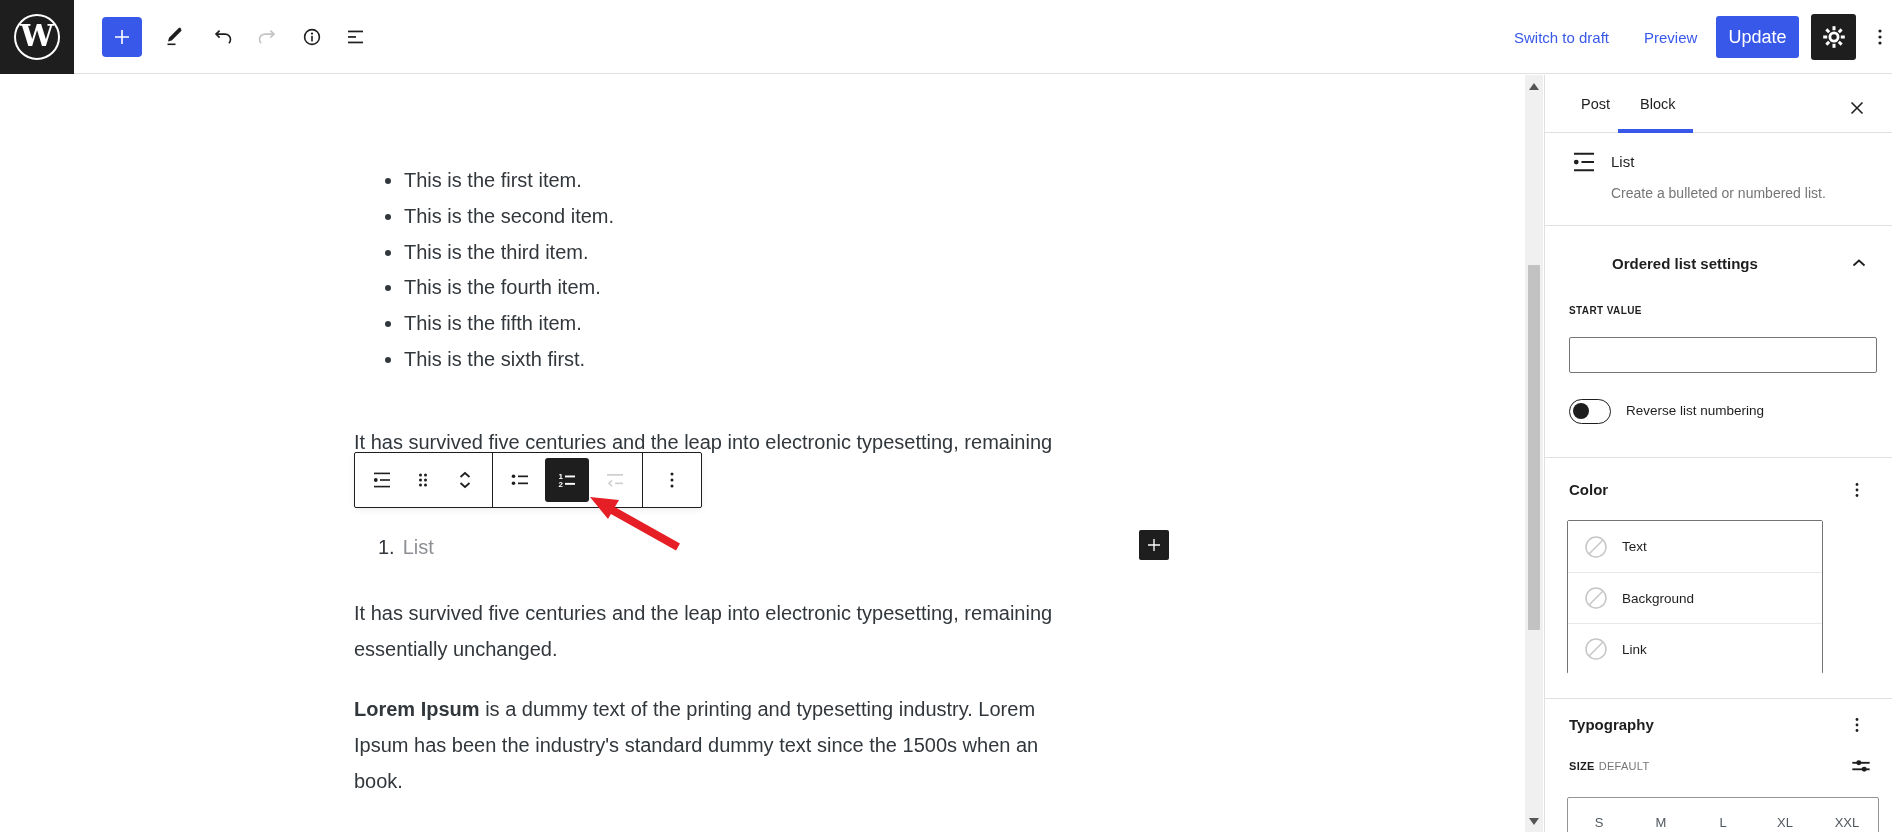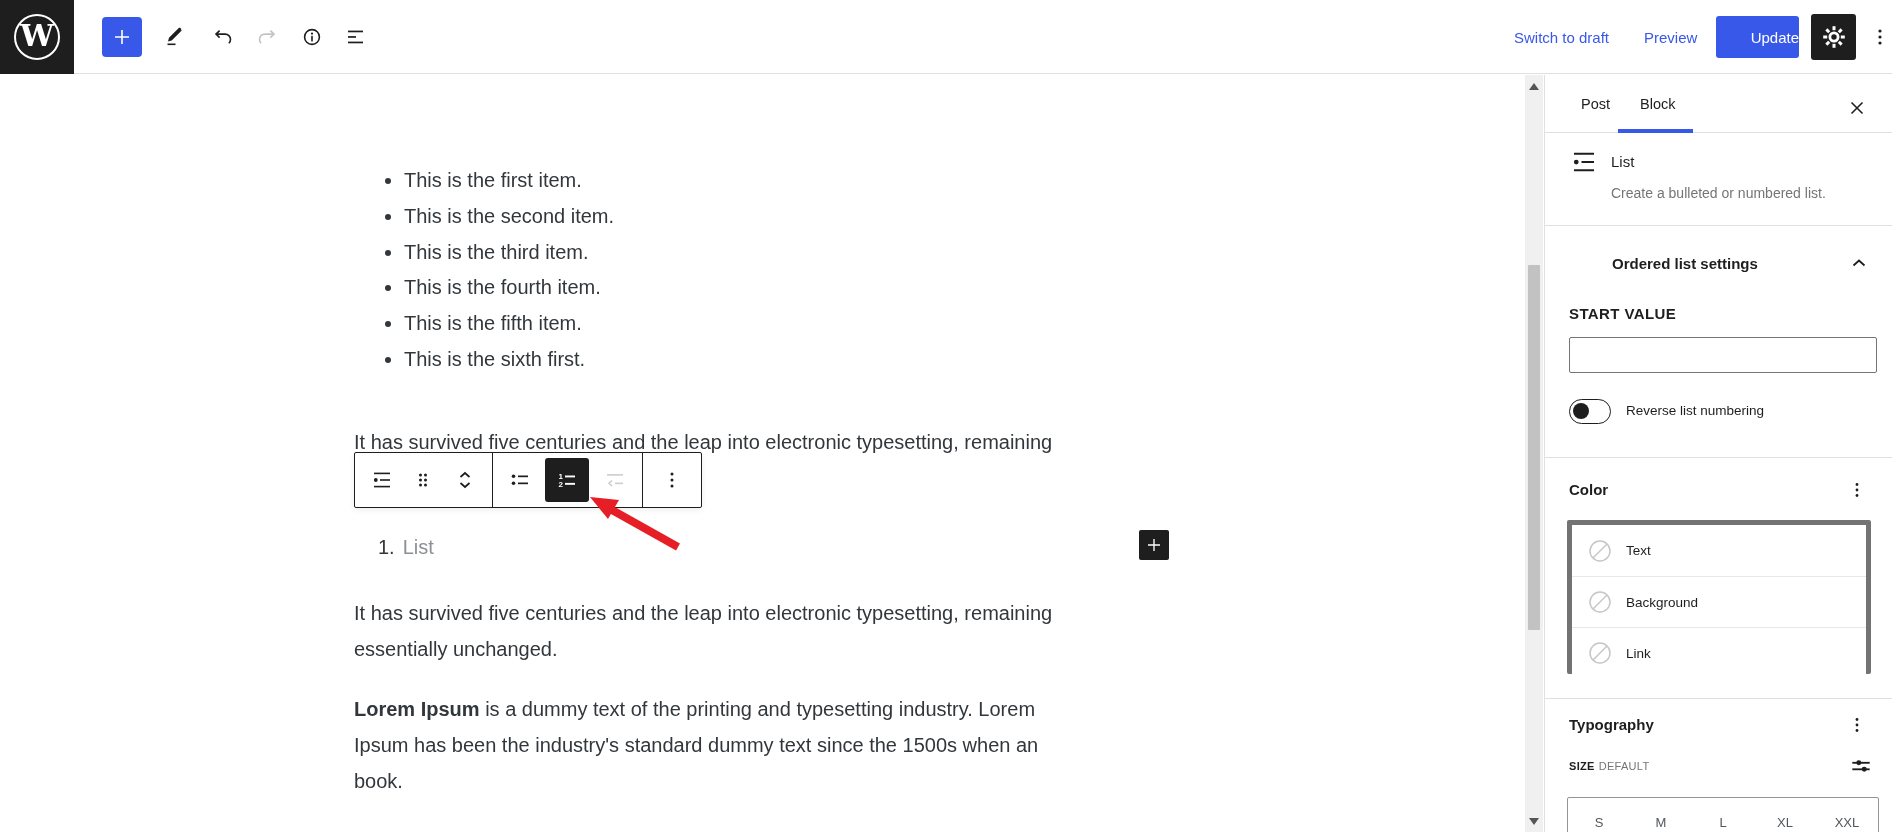--- a/index.html
+++ b/index.html
@@ -11,21 +11,21 @@
   .topbar { position:absolute; left:0; top:0; width:1892px; height:74px; background:#fff; border-bottom:1px solid #e0e0e0; z-index:30; }
   .logo-box { position:absolute; left:0; top:0; width:74px; height:74px; background:#1e1e1e; display:flex; align-items:center; justify-content:center; }
   .wp-ring { width:46px; height:46px; border:2.5px solid #fff; border-radius:50%; display:flex; align-items:center; justify-content:center; }
   .wp-w { font-family:"DejaVu Serif", serif; color:#fff; font-size:30px; font-weight:bold; line-height:1; margin-top:-2px; }
   .tb-btn { position:absolute; display:flex; align-items:center; justify-content:center; background:none; border:none; cursor:pointer; }
   .plus-btn { left:102px; top:17px; width:40px; height:40px; background:#3858e9; border-radius:4px; }
   .plus-btn svg { display:block; }
   .icon24 { width:24px; height:24px; display:block; }
   .tb-ic { top:25px; width:24px; height:24px; }
   .tb-link { position:absolute; top:0; height:74px; display:flex; align-items:center; color:#3858e9; font-size:15px; text-decoration:none; cursor:pointer; background:none; border:none; }
-  .update-btn { position:absolute; left:1716px; top:16px; width:83px; height:42px; background:#3858e9; color:#fff; font-size:15px; border:none; border-radius:3px; cursor:pointer; font-family:"Liberation Sans",sans-serif;text-align:right; }
+  .update-btn { position:absolute; left:1716px; top:16px; width:83px; height:42px; background:#3858e9; color:#fff; font-size:18px; border:none; border-radius:3px; cursor:pointer; font-family:"Liberation Sans",sans-serif; }
   .gear-btn { position:absolute; left:1811px; top:14px; width:45px; height:46px; background:#1e1e1e; border:none; border-radius:3px; display:flex; align-items:center; justify-content:center; cursor:pointer; }
   .top-kebab { position:absolute; left:1868px; top:25px; width:24px; height:24px; }
 
   
   .canvas { position:absolute; left:0; top:75px; width:1525px; height:757px; background:#fff; overflow:hidden; }
   .edit-text { color:#32373c; font-size:20px; white-space:nowrap; }
   ul.bullets { position:absolute; left:370px; top:88px; list-style:disc; padding-left:34px; }
   ul.bullets li { font-size:20px; line-height:35.8px; color:#32373c; }
   .p-above { position:absolute; left:354px; top:353px; line-height:28px; }
   .p-two { position:absolute; left:354px; top:521px; line-height:35.5px; }
@@ -66,27 +66,27 @@
   .blk-card-icon { position:absolute; left:24px; top:72px; }
   .blk-card-title { position:absolute; left:66px; top:78px; font-size:15px; font-weight:500; }
   .blk-card-desc { position:absolute; left:66px; top:110px; font-size:14px; color:#757575; }
 
   .sep { position:absolute; left:0; width:100%; height:1px; background:#e0e0e0; }
 
   .panel-title { position:absolute; left:24px; font-size:15px; font-weight:600; color:#1e1e1e; }
   .panel-chevron { position:absolute; left:302px; width:24px; height:24px; background:none; border:none; cursor:pointer; }
   .panel-kebab { position:absolute; left:300px; width:24px; height:24px; background:none; border:none; cursor:pointer; }
 
-  .ctl-label { position:absolute; left:24px; font-size:15px; font-weight:600; letter-spacing:.4px; color:#1e1e1e; }
+  .ctl-label { position:absolute; left:24px; font-size:10px; font-weight:600; letter-spacing:.4px; color:#1e1e1e; }
   .start-input { position:absolute; left:24px; top:262px; width:308px; height:36px; border:1px solid #757575; border-radius:2px; font-size:14px; padding:0 10px; font-family:"Liberation Sans",sans-serif; }
   .toggle { position:absolute; left:24px; top:324px; width:42px; height:25px; border:1.5px solid #1e1e1e; border-radius:13px; background:#fff; cursor:pointer; }
   .toggle .knob { position:absolute; left:3px; top:3px; width:16px; height:16px; border-radius:50%; background:#1e1e1e; }
   .toggle-label { position:absolute; left:81px; top:328px; font-size:13.5px; color:#1e1e1e; }
 
-  .color-card { position:absolute; left:22px; top:445px; width:304px; height:154px; border:5px solid #737373; border-radius:2px; }
+  .color-card { position:absolute; left:22px; top:445px; width:256px; height:154px; border:1px solid #737373; border-radius:2px; }
   .color-row { position:relative; height:51px; display:flex; align-items:center; cursor:pointer; background:#fff; border:none; width:100%; text-align:left; font-family:"Liberation Sans",sans-serif; }
   .color-row + .color-row { border-top:1px solid #e8e8e8; }
   .swatch { margin-left:16px; width:24px; height:24px; }
   .color-row span { margin-left:14px; font-size:13.5px; color:#1e1e1e; }
 
   .size-row-label { position:absolute; left:24px; top:685px; font-size:11px; font-weight:700; letter-spacing:.3px; }
   .size-default { color:#757575; font-weight:400; margin-left:4px;margin-top:8px; }
   .sliders-btn { position:absolute; left:302px; top:678px; width:28px; height:28px; background:none; border:none; cursor:pointer; }
   .size-box { position:absolute; left:22px; top:722px; width:312px; height:50px; border:1px solid #949494; border-radius:2px; display:flex; }
   .size-seg { flex:1; display:flex; align-items:center; justify-content:center; font-size:13px; color:#50575e; background:none; border:none; cursor:pointer; font-family:"Liberation Sans",sans-serif; }

